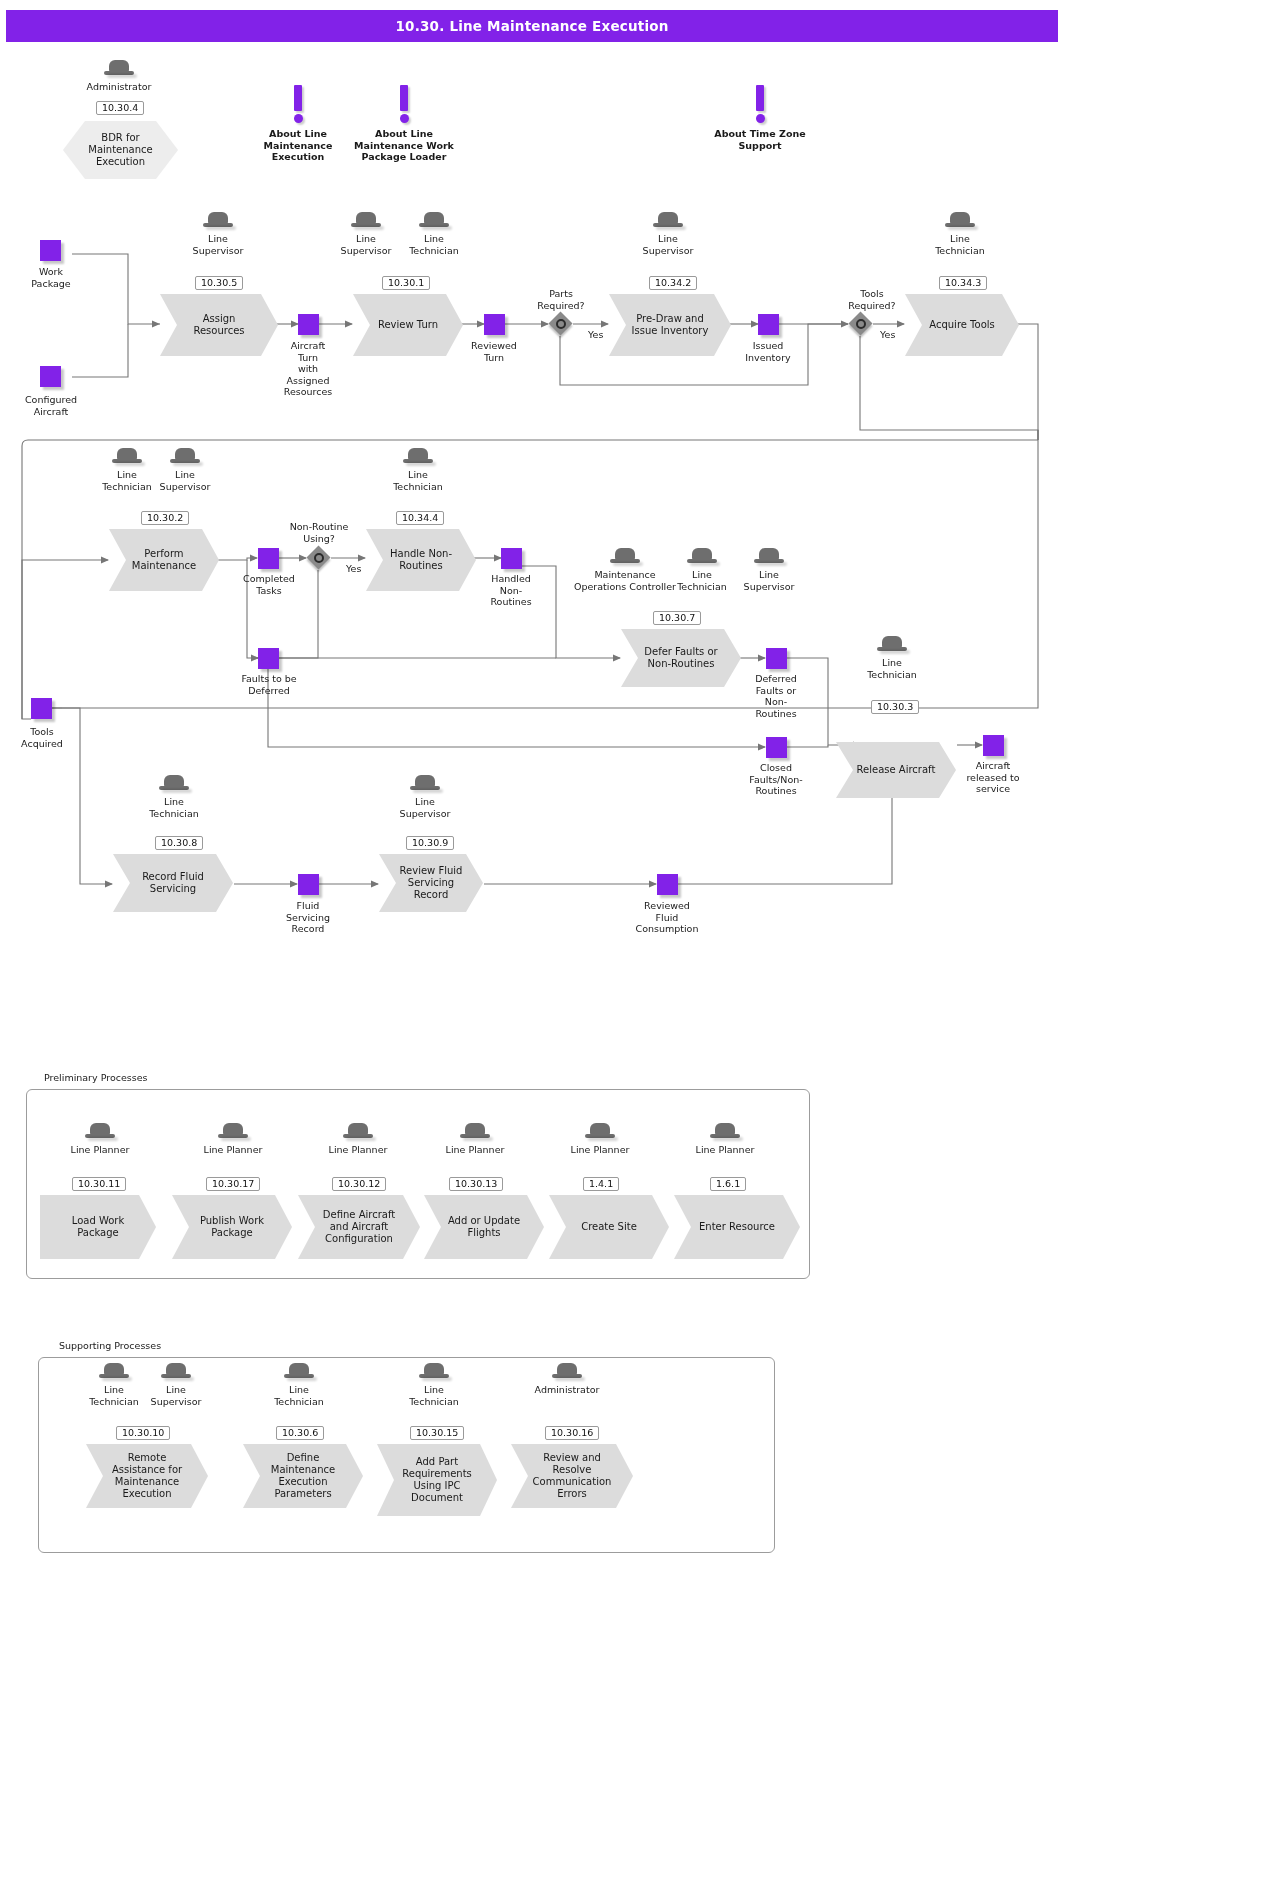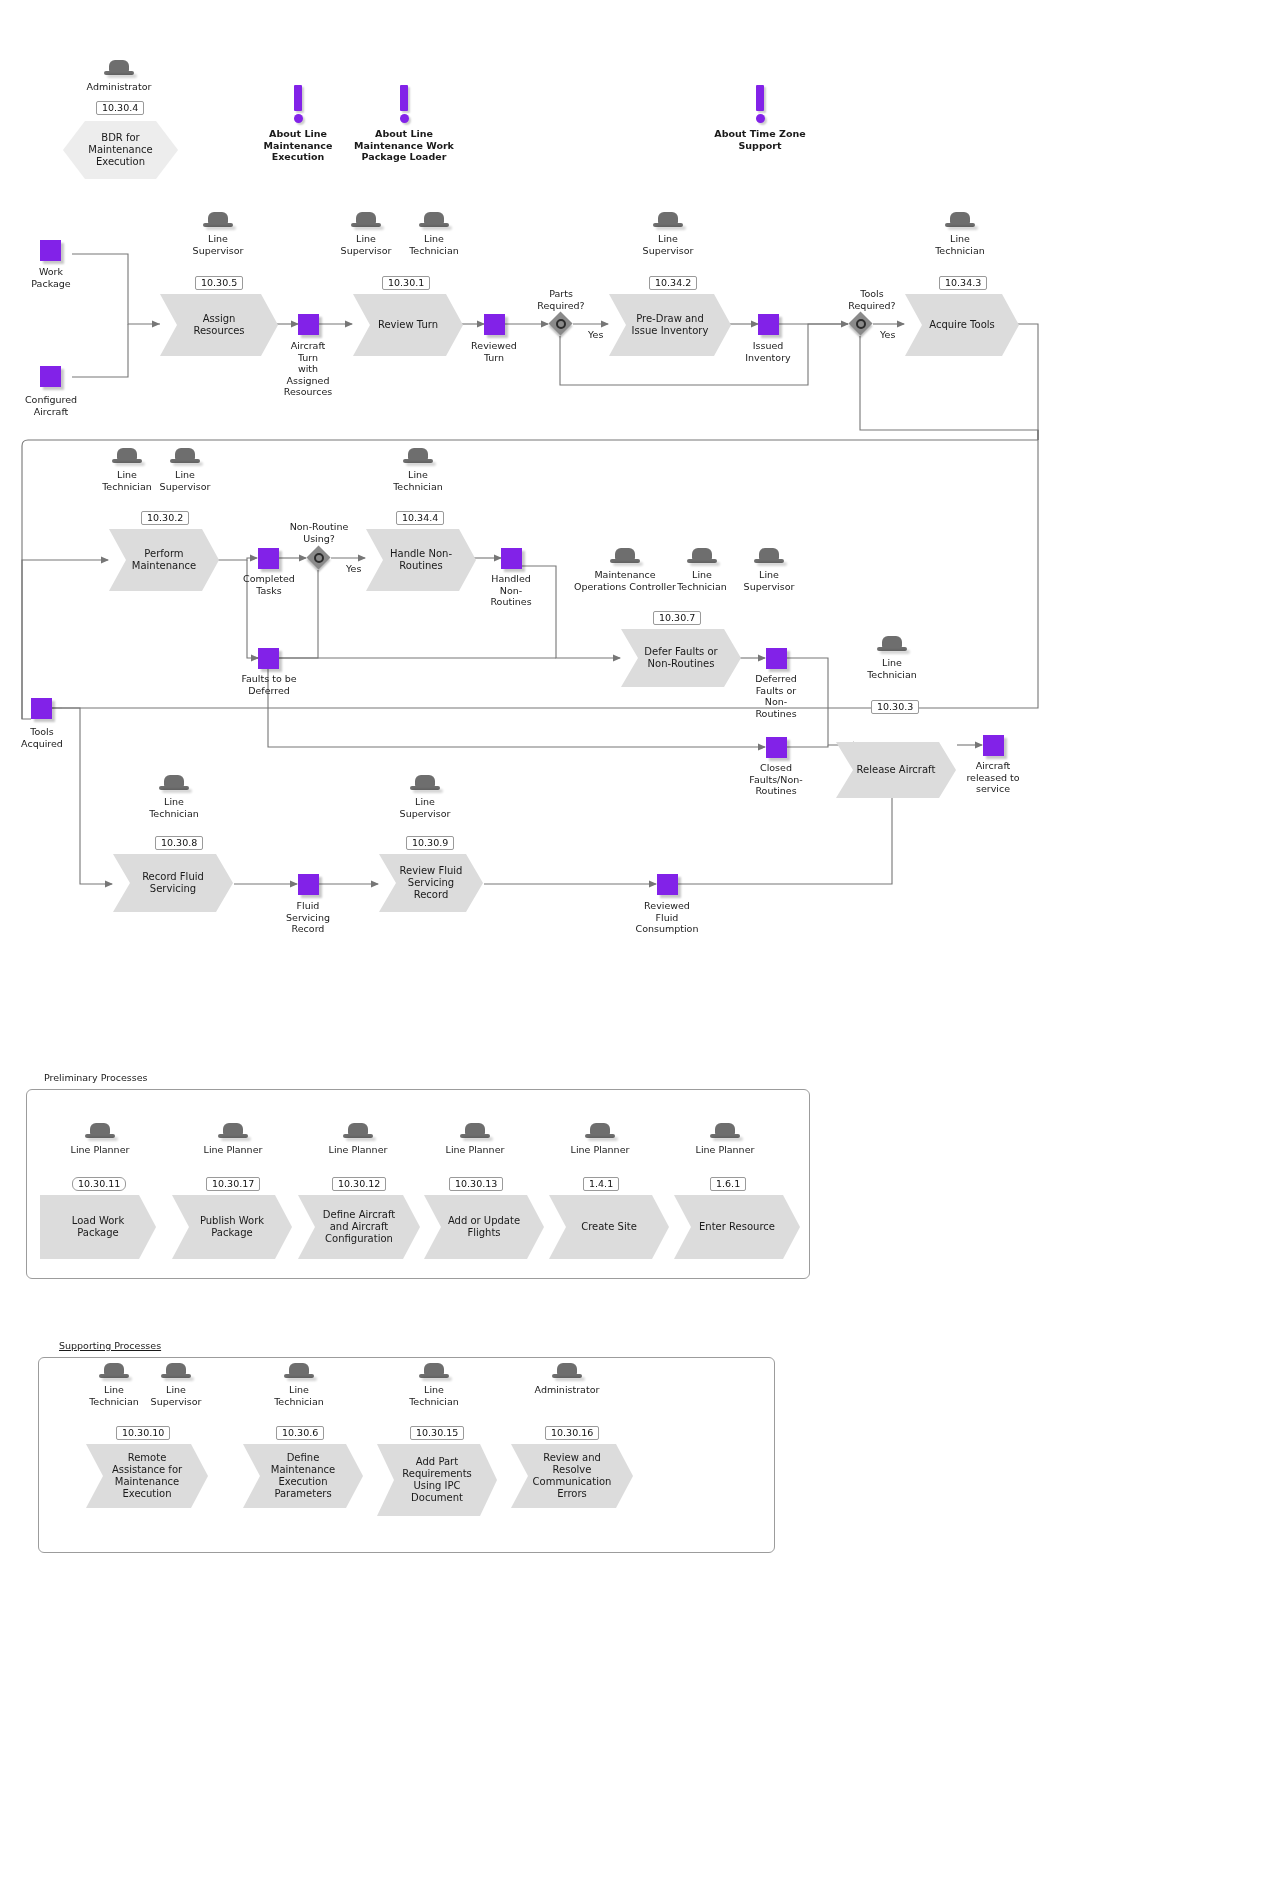--- a/index.html
+++ b/index.html
@@ -68,20 +68,23 @@
   
   #wires{position:absolute;left:0;top:0;width:1280px;height:1880px;pointer-events:none;}
   #wires path,#wires line{fill:none;stroke:#767676;stroke-width:1.1;}
   #wires polygon{fill:#767676;}
 </style>
 </head>
 <body>
 
 <div id="root">
 
+  <div class="titlebar">
+    <span class="t">10.30. Line Maintenance Execution</span>
+  </div>
 
   <svg id="wires">
 
     <path d="M72,254 L128,254 L128,324 L160,324"></path>
     <path d="M72,377 L128,377 L128,324"></path>
     <polygon points="160,324 152,320.5 152,327.5"></polygon>
 
     <line x1="277" y1="324" x2="298" y2="324"></line>
     <polygon points="299,324 291,320.5 291,327.5"></polygon>
 
@@ -471,21 +474,21 @@
   <div class="panel" style="left:26px;top:1089px;width:782px;height:188px;"></div>
 
   <div class="role" style="left:57px;top:1123px;width:86px;">
     <div class="hat">
         <div class="crown"></div>
         <div class="brim"></div>
         <div class="sh"></div>
       </div>
     <div class="rl">Line Planner</div>
   </div>
-  <div class="idtag" style="left:72px;top:1177px;border-radius:6px;">10.30.11</div>
+  <div class="idtag" style="left:72px;top:1177px;">10.30.11</div>
   <div class="task noleft" style="left:40px;top:1195px;width:116px;height:64px;">Load Work
 Package</div>
 
   <div class="role" style="left:190px;top:1123px;width:86px;">
     <div class="hat">
         <div class="crown"></div>
         <div class="brim"></div>
         <div class="sh"></div>
       </div>
     <div class="rl">Line Planner</div>
@@ -534,21 +537,21 @@
     <div class="hat">
         <div class="crown"></div>
         <div class="brim"></div>
         <div class="sh"></div>
       </div>
     <div class="rl">Line Planner</div>
   </div>
   <div class="idtag" style="left:710px;top:1177px;">1.6.1</div>
   <div class="task" style="left:674px;top:1195px;width:126px;height:64px;">Enter Resource</div>
 
-  <div class="panel-title" style="left:59px;top:1340px;text-decoration:underline;">Supporting Processes</div>
+  <div class="panel-title" style="left:59px;top:1340px;">Supporting Processes</div>
   <div class="panel" style="left:38px;top:1357px;width:735px;height:194px;"></div>
 
   <div class="role" style="left:75px;top:1363px;width:78px;">
     <div class="hat">
         <div class="crown"></div>
         <div class="brim"></div>
         <div class="sh"></div>
       </div>
     <div class="rl">Line
 Technician</div>

